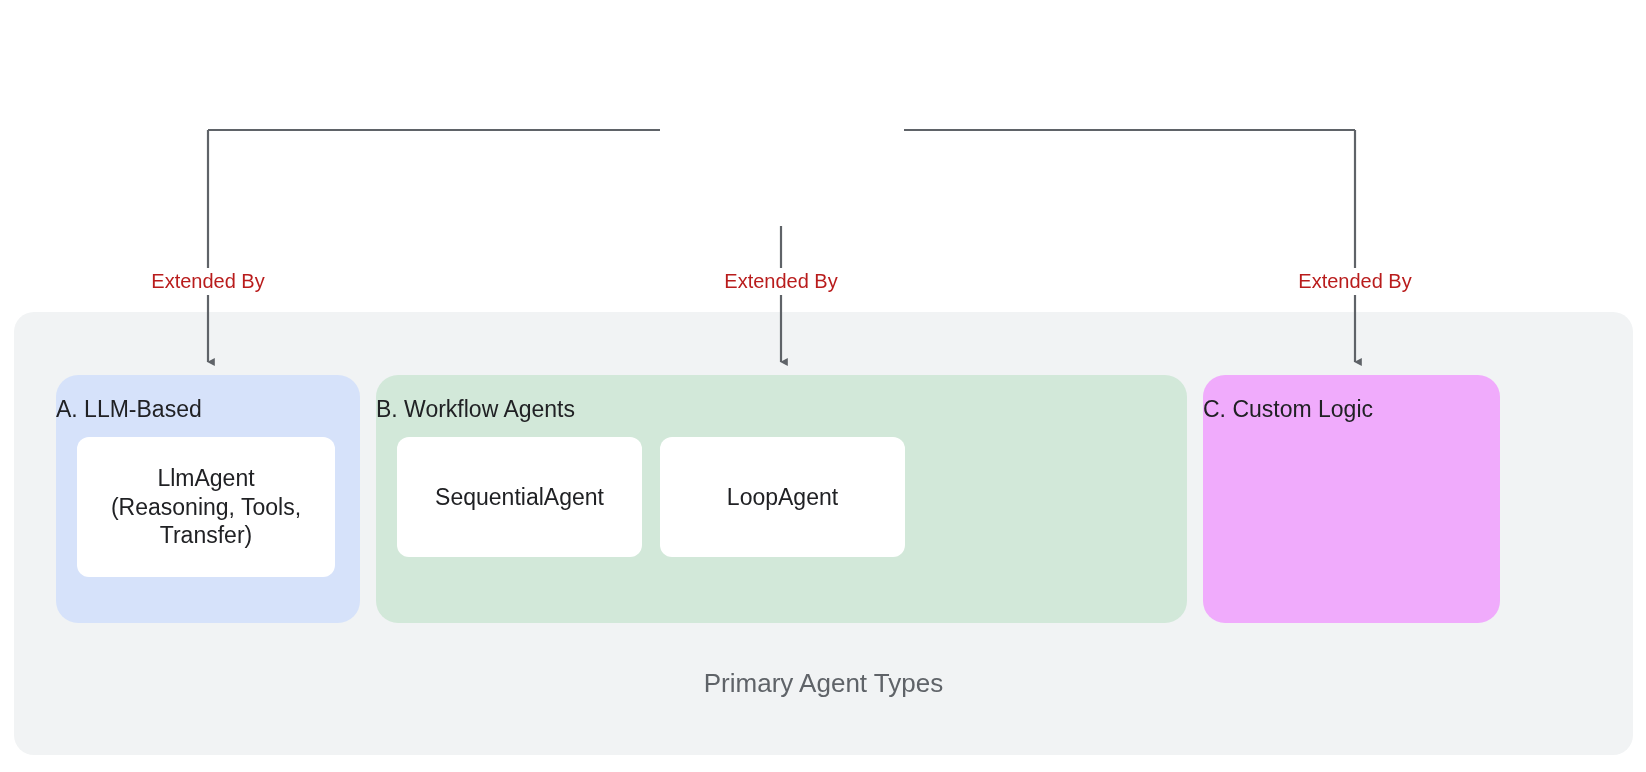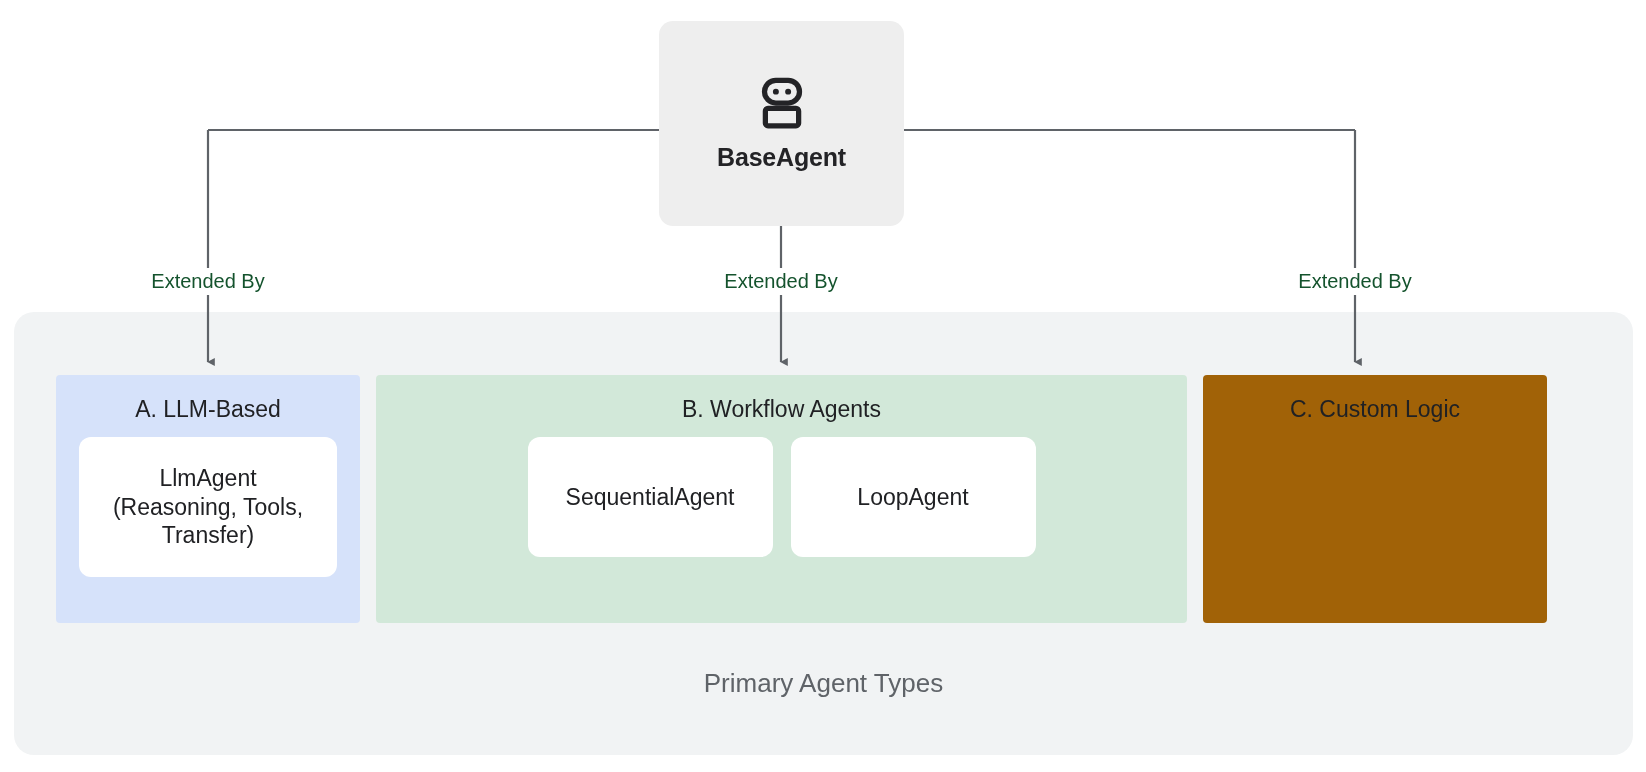--- a/index.html
+++ b/index.html
@@ -51,21 +51,21 @@
     font-size: 25px;
     font-weight: bold;
     color: #232326;
     letter-spacing: -0.2px;
   }
 
   
   .edge-label {
     position: absolute;
     font-size: 20px;
-    color: #14532d;
+    color: #b91c1c;
     background: #ffffff;
     padding: 2px 7px;
     white-space: nowrap;
     z-index: 4;
     transform: translateX(-50%);
   }
 
   
   #primary-container {
     position: absolute;
@@ -84,25 +84,25 @@
     bottom: 56px;
     text-align: center;
     font-size: 26px;
     color: #5f6368;
   }
 
   
   .group {
     position: absolute;
     top: 375px;
-    border-radius: 4px;
+    border-radius: 22px;
     z-index: 2;
     display: flex;
     flex-direction: column;
-    align-items: center;
+    align-items: flex-start;
   }
   .group .group-title {
     font-size: 23px;
     color: #202124;
     margin-top: 21px;
     margin-bottom: 14px;
     white-space: nowrap;
   }
   .group .cards {
     display: flex;
@@ -134,23 +134,23 @@
   #group-workflow {
     left: 376px;
     width: 811px;
     height: 248px;
     background: #d2e8d9;
   }
   #group-workflow .card { width: 245px; height: 120px; }
 
   #group-custom {
     left: 1203px;
-    width: 344px;
+    width: 297px;
     height: 248px;
-    background: #a16207;
+    background: #f0abfc;
   }
   #group-custom .card { width: 245px; height: 148px; }
 </style>
 </head>
 <body>
 
 <div id="stage">
 
   <div id="primary-container">
     <div id="primary-caption">Primary Agent Types</div>
@@ -165,29 +165,20 @@
 
     <path d="M208,130 L208,362" stroke="#5f6368" stroke-width="2.2" fill="none" marker-end="url(#arrowhead)"></path>
     <path d="M208,130 L660,130" stroke="#5f6368" stroke-width="2.2" fill="none"></path>
 
     <path d="M781,226 L781,362" stroke="#5f6368" stroke-width="2.2" fill="none" marker-end="url(#arrowhead)"></path>
 
     <path d="M1355,130 L1355,362" stroke="#5f6368" stroke-width="2.2" fill="none" marker-end="url(#arrowhead)"></path>
     <path d="M904,130 L1355,130" stroke="#5f6368" stroke-width="2.2" fill="none"></path>
   </svg>
 
-  <div id="base-agent">
-    <svg class="robot-icon" viewBox="0 0 64 64" aria-hidden="true">
-      <rect x="12" y="6" width="40" height="26" rx="13" ry="13" fill="none" stroke="#232326" stroke-width="6"></rect>
-      <circle cx="25" cy="19" r="3.4" fill="#232326"></circle>
-      <circle cx="39" cy="19" r="3.4" fill="#232326"></circle>
-      <rect x="13" y="38" width="38" height="20" rx="3" ry="3" fill="none" stroke="#232326" stroke-width="6"></rect>
-    </svg>
-    <div class="title">BaseAgent</div>
-  </div>
 
   <div class="edge-label" style="left:208px; top:268px;">Extended By</div>
   <div class="edge-label" style="left:781px; top:268px;">Extended By</div>
   <div class="edge-label" style="left:1355px; top:268px;">Extended By</div>
 
   <div class="group" id="group-llm">
     <div class="group-title">A. LLM-Based</div>
     <div class="cards">
       <div class="card">LlmAgent<br>(Reasoning, Tools,<br>Transfer)</div>
     </div>

